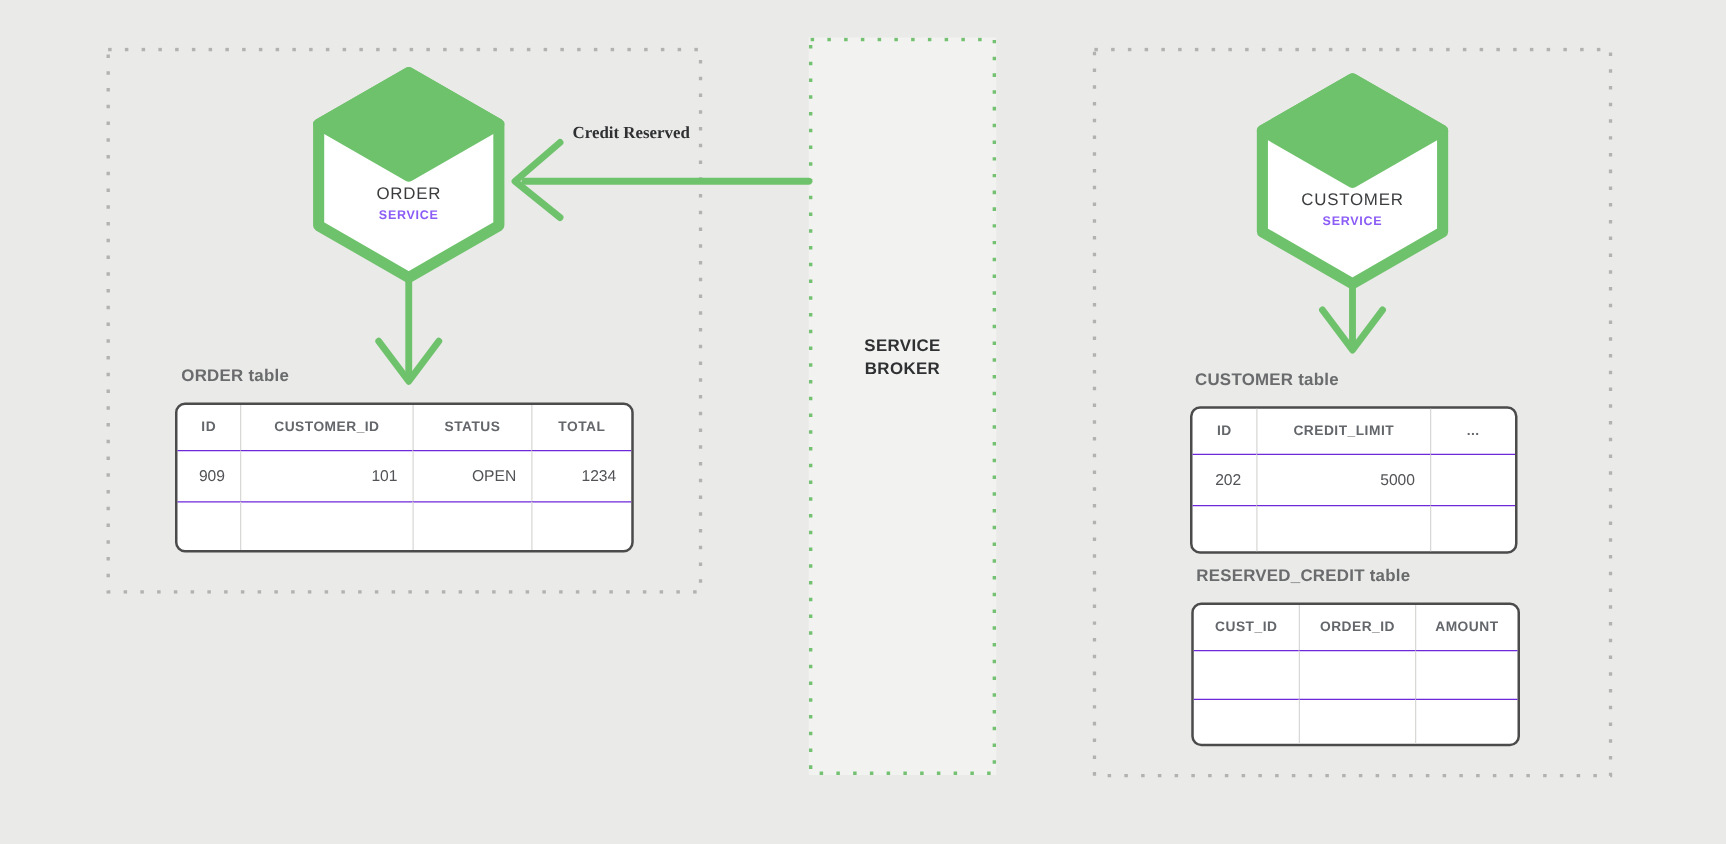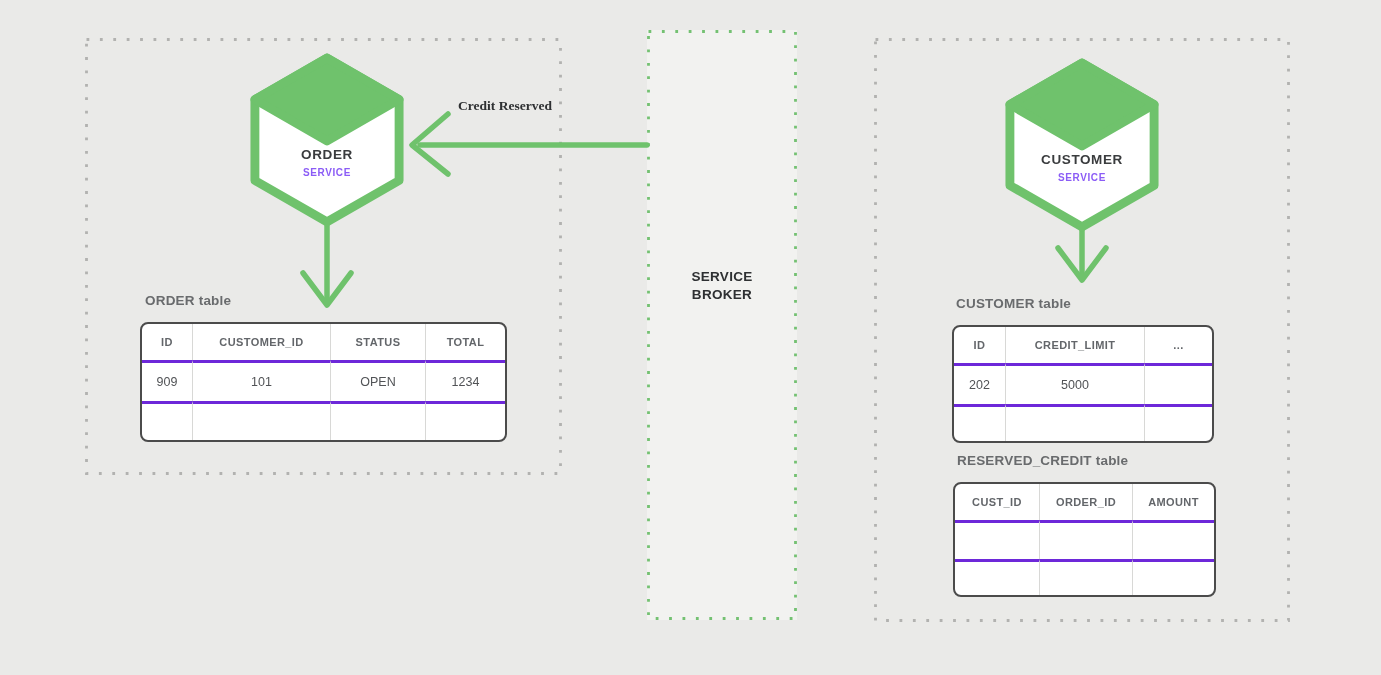--- a/index.html
+++ b/index.html
@@ -8,34 +8,34 @@
   .dotbox { position:absolute; }
   .dotbox > svg { position:absolute; left:0; top:0; }
   .broker-box { background:#f2f2f0; }
 
   .broker-label { position:absolute; left:0; right:0; top:238px; width:96px; margin:0 auto;
                   text-align:center; font-size:13.5px; font-weight:bold; color:#2e3032;
                   line-height:18px; letter-spacing:.3px; }
 
   .svc-hex { position:absolute; width:158px; height:174px; }
   .svc-text { position:absolute; top:93px; left:0; right:0; text-align:center; }
-  .svc-name { font-size:13.5px; font-weight:bold; color:#3a3c3e; letter-spacing:.6px; line-height:18px; }
+  .svc-name { font-size:13.5px; font-weight:normal; color:#3a3c3e; letter-spacing:.6px; line-height:18px; }
   .svc-type { font-size:10px; font-weight:bold; color:#8b5cf6; letter-spacing:.6px; line-height:18px; }
 
   .credit-label { position:absolute; left:452px; top:97px; width:106px; text-align:center;
                   font-size:13.5px; font-weight:bold; color:#2e3032; line-height:18px;font-family:Liberation Serif, serif; }
 
   .tbl-label { position:absolute; font-size:13.5px; font-weight:bold; color:#696b6d; letter-spacing:.2px;text-align:right; }
 
   table.dbtable { position:absolute; border-collapse:separate; border-spacing:0; background:#ffffff;
                   border:2.5px solid #4b4b4b; border-radius:8px; table-layout:fixed; }
   .dbtable td { padding:12px; text-align:center; vertical-align:middle; overflow:hidden;
                 font-size:12.5px; color:#515356; }
   .dbtable td + td { border-left:1px solid #d8d8d6; }
-  .dbtable tr + tr td { border-top:3px solid #6d28d9; }
+  .dbtable tr + tr td { border-top:1px solid #6d28d9;text-align:right; }
   .dbtable tr.hdr td { font-size:11px; font-weight:bold; color:#63666a; letter-spacing:.4px; }
 
   .arrow-layer { position:absolute; left:0; top:0; pointer-events:none; }
 </style>
 </head>
 <body>
 
 <div class="stage">
 
   <div class="dotbox" style="left:85px; top:38px; width:477px; height:437px;">

